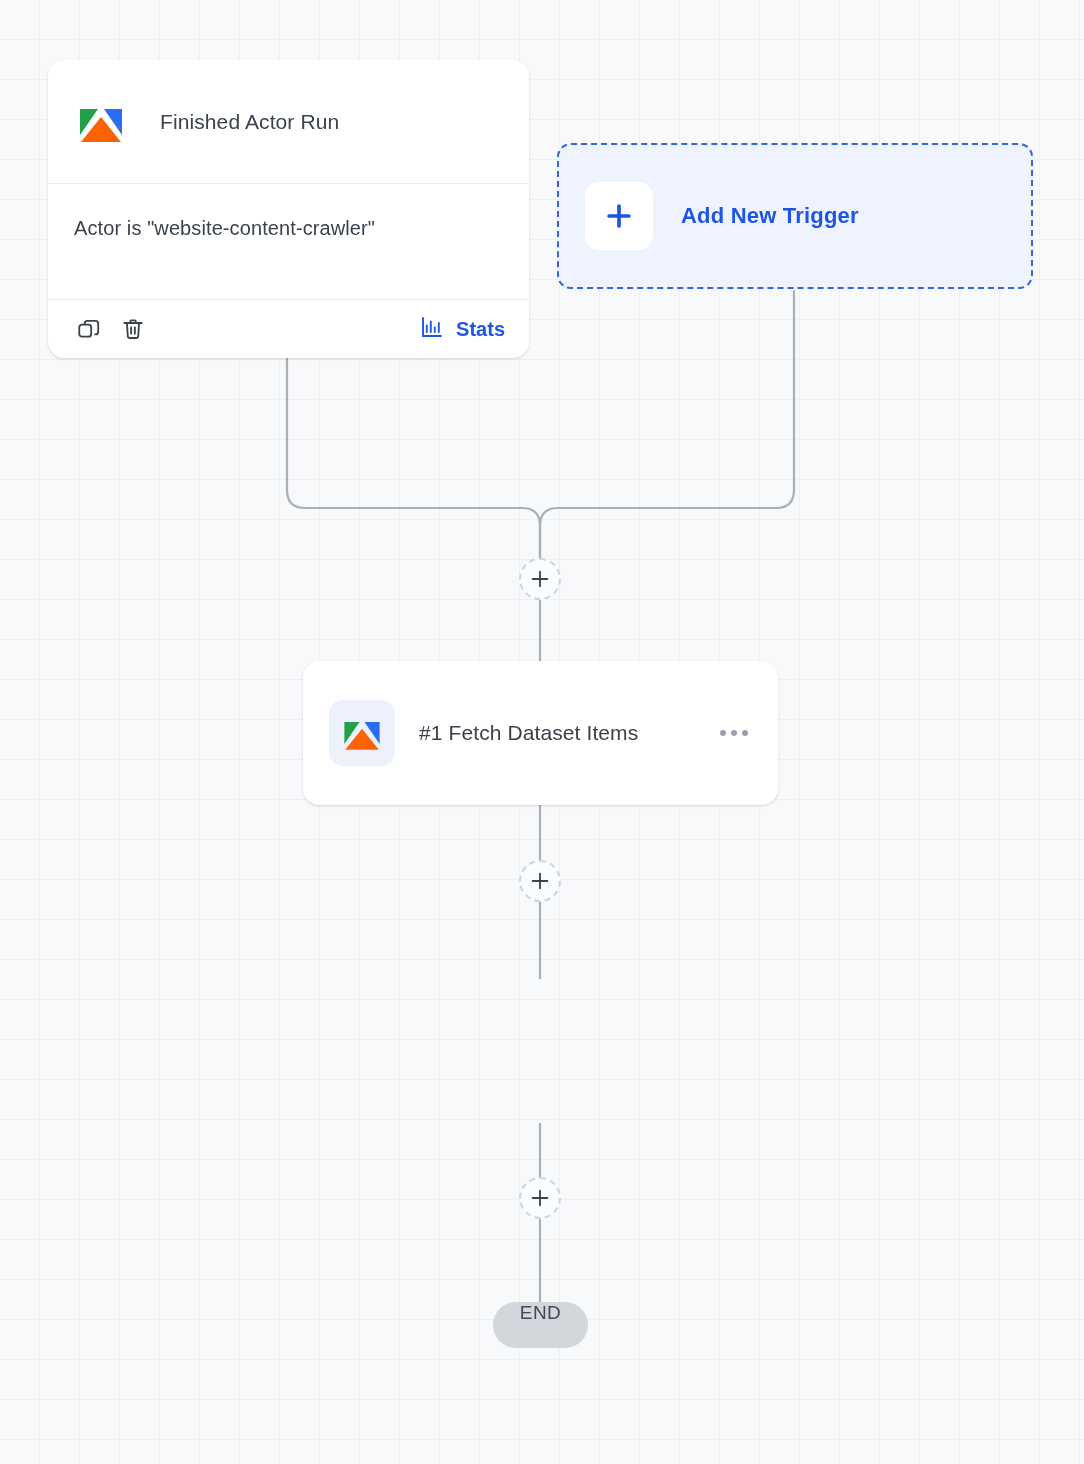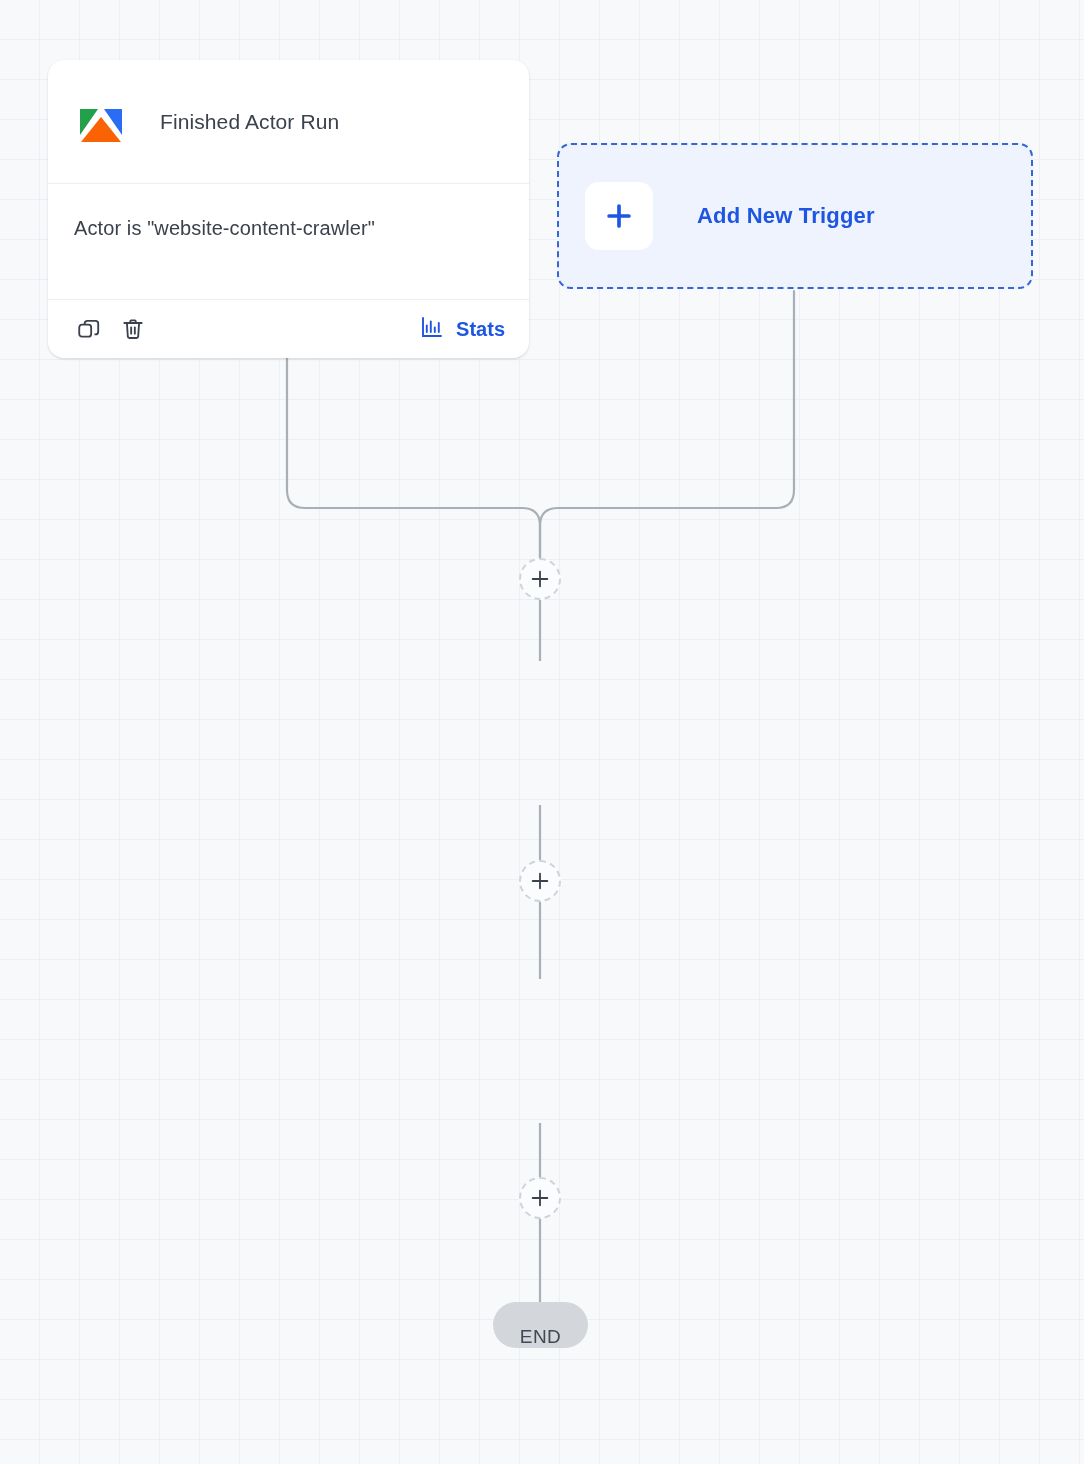--- a/index.html
+++ b/index.html
@@ -90,21 +90,21 @@
   .add-trigger {
     position: absolute;
     left: 557px; top: 143px;
     width: 476px; height: 146px;
     border: 2px dashed #3565d9;
     border-radius: 14px;
     background: #eef3fd;
     display: flex;
     align-items: center;
     padding-left: 26px;
-    gap: 44px;
+    gap: 28px;
     cursor: pointer;
   }
   .add-trigger-iconbox {
     width: 68px; height: 68px;
     background: #ffffff;
     border-radius: 14px;
     display: flex; align-items: center; justify-content: center;
   }
   .add-trigger-label {
     font-size: 22px;
@@ -170,21 +170,21 @@
   #plus-2 { left: 519px; top: 860px; }
   #plus-3 { left: 519px; top: 1177px; }
 
   
   .end-pill {
     position: absolute;
     left: 493px; top: 1302px;
     width: 95px; height: 46px;
     border-radius: 23px;
     background: #d3d6db;
-    display: flex; align-items: flex-end; justify-content: center;
+    display: flex; align-items: flex-start; justify-content: center;
     color: #414855;
     font-size: 19px;
     letter-spacing: .4px;
   }
 </style>
 </head>
 <body>
 
 <div id="canvas">
 
@@ -263,20 +263,35 @@
     <span class="add-trigger-label">Add New Trigger</span>
   </div>
 
   <div class="plus-connector" id="plus-1">
     <svg width="22" height="22" viewBox="0 0 24 24" fill="none" stroke="#3b414d" stroke-width="2" stroke-linecap="round">
       <path d="M12 4 V20"></path>
         <path d="M4 12 H20"></path>
     </svg>
   </div>
 
+  <div class="action-node" id="node-fetch">
+    <span class="node-iconbox apify">
+      <svg class="apify-logo" width="42" height="42" viewBox="0 0 50 50">
+        <polygon points="4,12 22,12 4,38" fill="#22a04a"></polygon>
+        <polygon points="46,12 28,12 46,38" fill="#2a6df4"></polygon>
+        <polygon points="25,20 45,45 5,45" fill="#f96304"></polygon>
+      </svg>
+    </span>
+    <span class="node-label">#1 Fetch Dataset Items</span>
+    <span class="node-menu">
+      <i></i>
+        <i></i>
+        <i></i>
+    </span>
+  </div>
 
   <div class="plus-connector" id="plus-2">
     <svg width="22" height="22" viewBox="0 0 24 24" fill="none" stroke="#3b414d" stroke-width="2" stroke-linecap="round">
       <path d="M12 4 V20"></path>
         <path d="M4 12 H20"></path>
     </svg>
   </div>
 
 
   <div class="plus-connector" id="plus-3">

